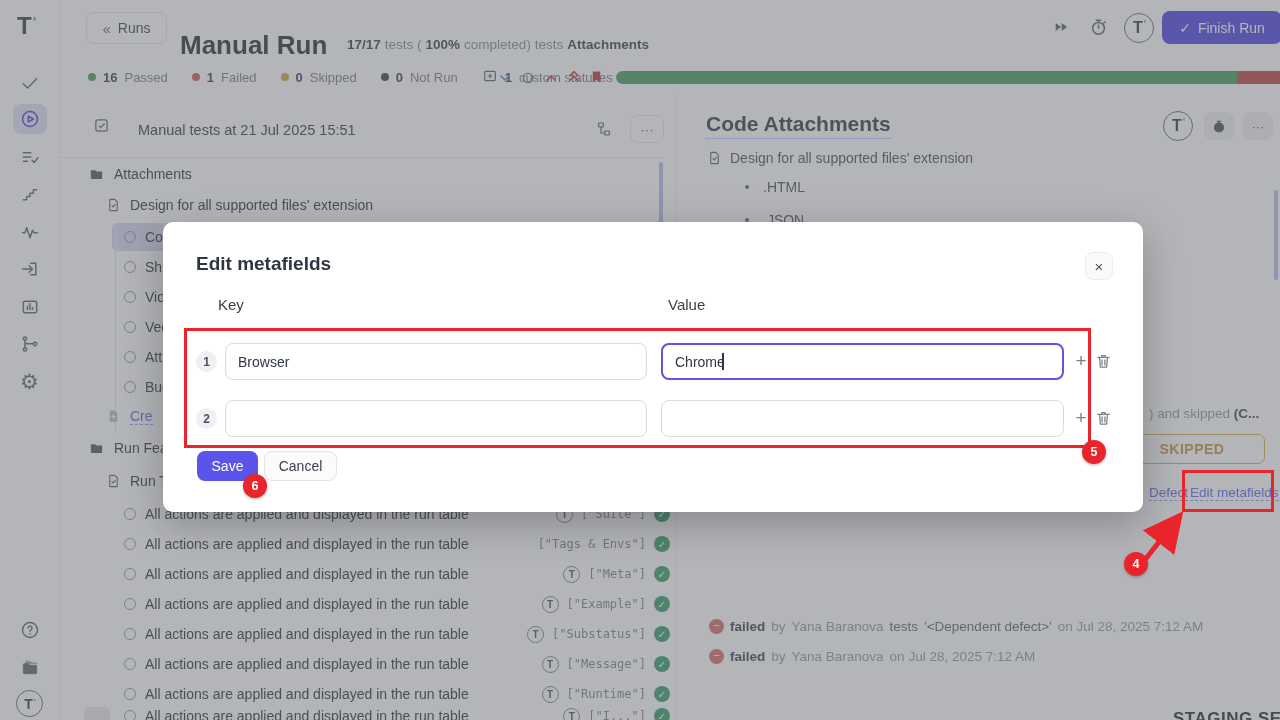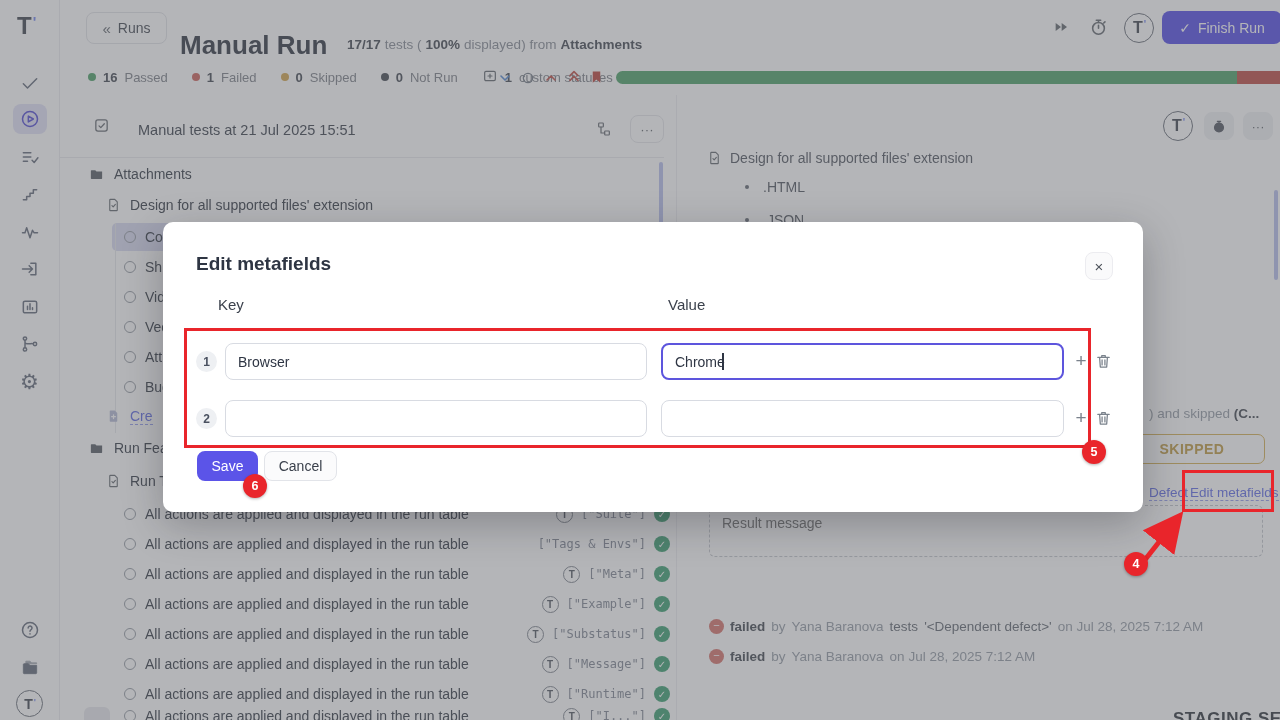--- a/index.html
+++ b/index.html
@@ -168,21 +168,21 @@
 
   <button class="hdr-back">
     <span style="font-size:15px; color:#6b7076;">«</span>
     <span>Runs</span>
   </button>
   <div class="hdr-title">Manual Run</div>
   <div class="hdr-sub">
     <b>17/17</b>
     <span>tests (</span>
     <b>100%</b>
-    <span>displayed) from</span>
+    <span>completed) tests</span>
     <b>Attachments</b>
   </div>
   <div class="abs" style="left:1052px; top:19px;"><svg width="18" height="16" viewBox="0 0 24 24" fill="#6b7076">
         <path d="M4 6l8 6-8 6zM13 6l8 6-8 6z"></path>
       </svg></div>
   <div class="abs" style="left:1088px; top:16px;"><svg class="ic" width="21" height="22" viewBox="0 0 24 24" style="stroke:#6b7076;">
         <circle cx="12" cy="13.5" r="6.7"></circle>
         <path d="M12 13.5V10M12 6.8V4.8M9.5 4.3h5M18 7.5l1.4-1.4"></path>
       </svg></div>
   <div class="abs" style="left:1124px; top:13px;">
@@ -385,20 +385,21 @@
         <span class="lbl" style="max-width:330px;">All actions are applied and displayed in the run table</span>
       <span class="badges">
           <span class="mini-t">T</span>
           <span class="tag">["I..."]</span>
           <span class="okcheck">✓</span>
         </span>
     </div>
   </div>
 
   <div class="right-panel">
+    <div class="abs" style="left:29px; top:17px;"><span class="rp-title">Code Attachments</span></div>
     <div class="abs" style="left:486px; top:16px;">
         <span class="avatar-circle" style="width:30px; height:30px;">
           <span class="tlogo" style="font-size:16px;">T<span class="tick" style="font-size:10px; top:-5px;">'</span></span>
         </span>
       </div>
     <button class="ghost-btn abs" style="left:527px; top:17px; width:30px; height:28px; background:#f1f2f4; border-color:#f1f2f4;">
         <svg class="ic" width="16" height="17" viewBox="0 0 24 24" style="stroke:#5a5f68;">
           <circle cx="12" cy="13.5" r="6.7" fill="#5a5f68"></circle>
           <path d="M12 6.8V4.8M9.5 4.3h5"></path>
         </svg>
@@ -419,21 +420,20 @@
         <span class="bdot"></span>
         <span>.JSON</span>
       </div>
     <div class="scroll-thumb" style="left:597px; top:95px; height:90px;"></div>
 
     <div class="abs" style="left:472px; top:311px; font-size:13.5px; color:#9aa1aa; white-space:nowrap;"><span>) and skipped </span><b style="color:#4d525a;">(C...</b></div>
     <button class="skipped-btn">SKIPPED</button>
     <div class="abs" style="left:472px; top:388px;"><span class="rp-link">Defect</span></div>
     <div class="abs" style="left:513px; top:388px;"><span class="rp-link">Edit metafields</span></div>
 
-    <textarea class="result-ta" placeholder="Result message" style=""></textarea>
 
     <div class="hist" style="top:524px;">
       <span class="minus-circ">−</span>
       <b>failed</b>
       <span>by</span>
       <span>Yana Baranova</span>
       <span class="mid">tests</span>
       <span class="mid">'&lt;Dependent defect&gt;'</span>
       <span>on Jul 28, 2025 7:12 AM</span>
     </div>

